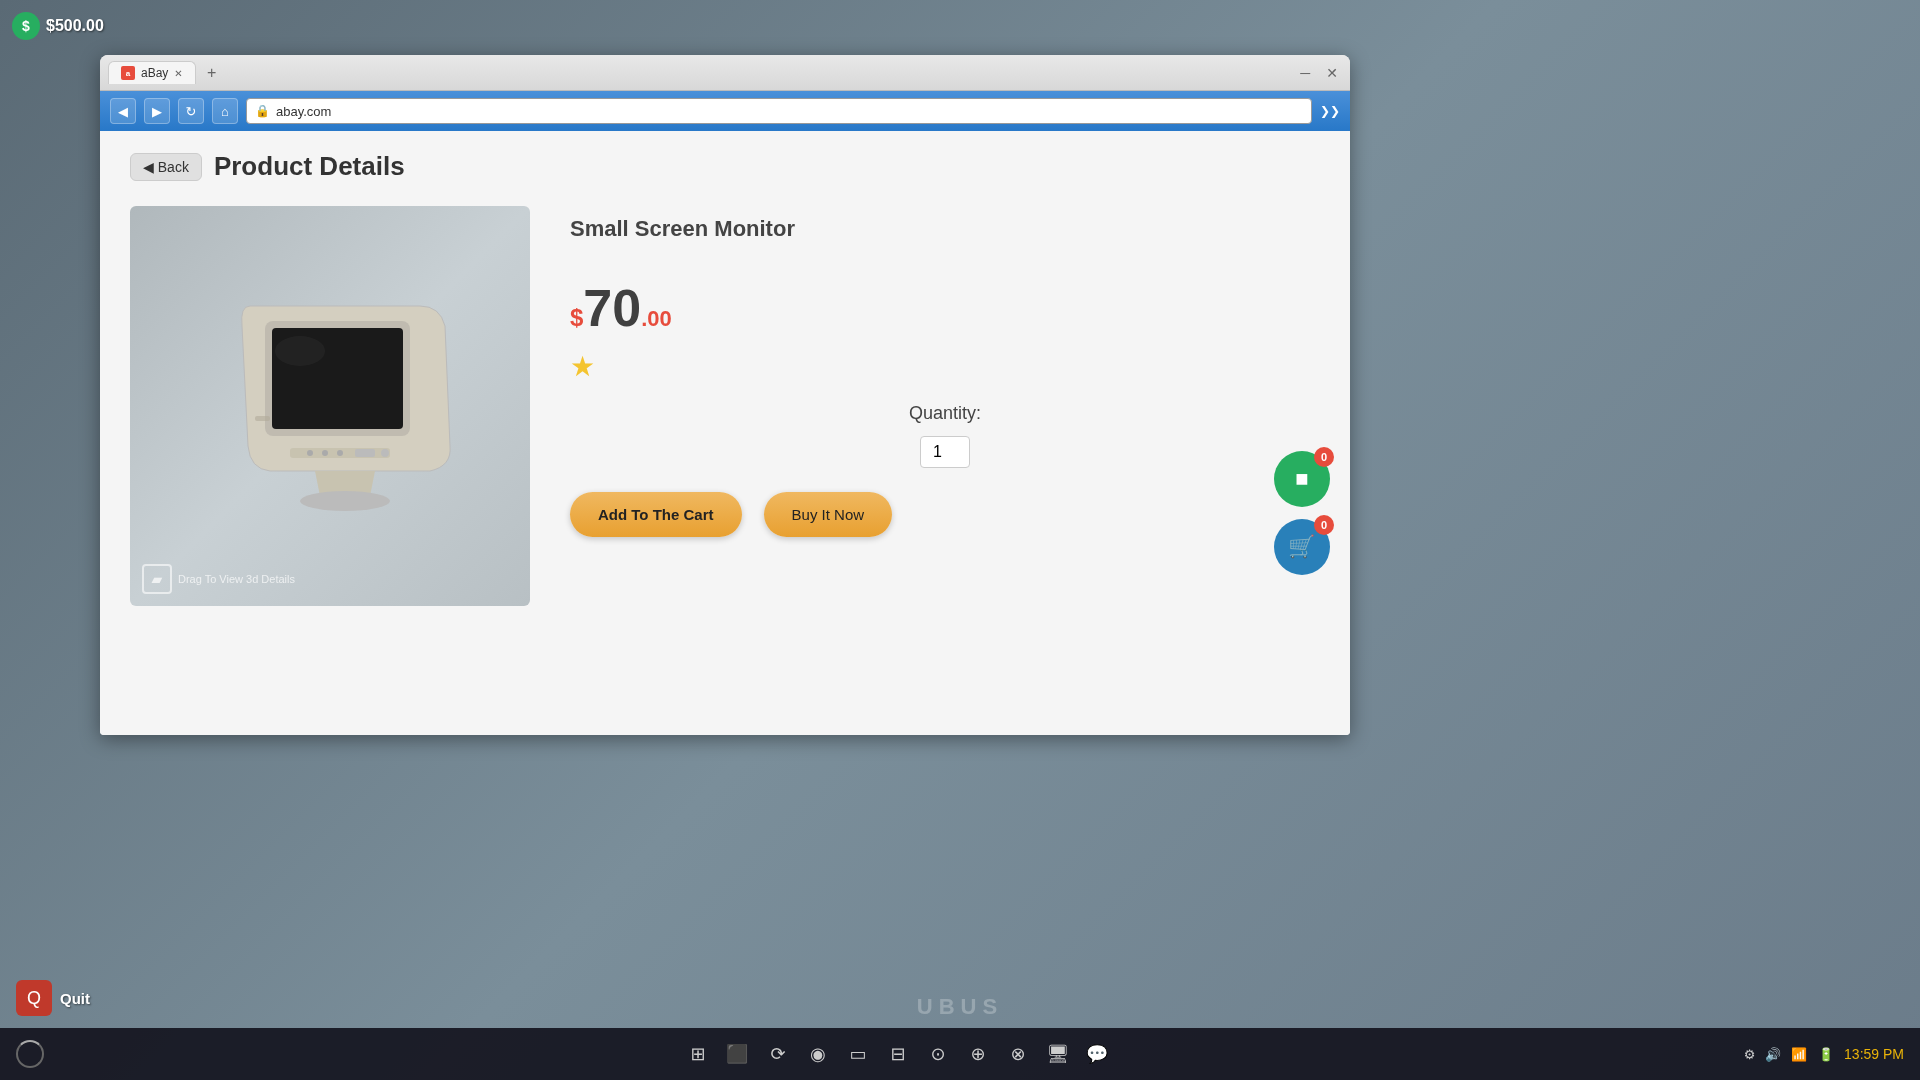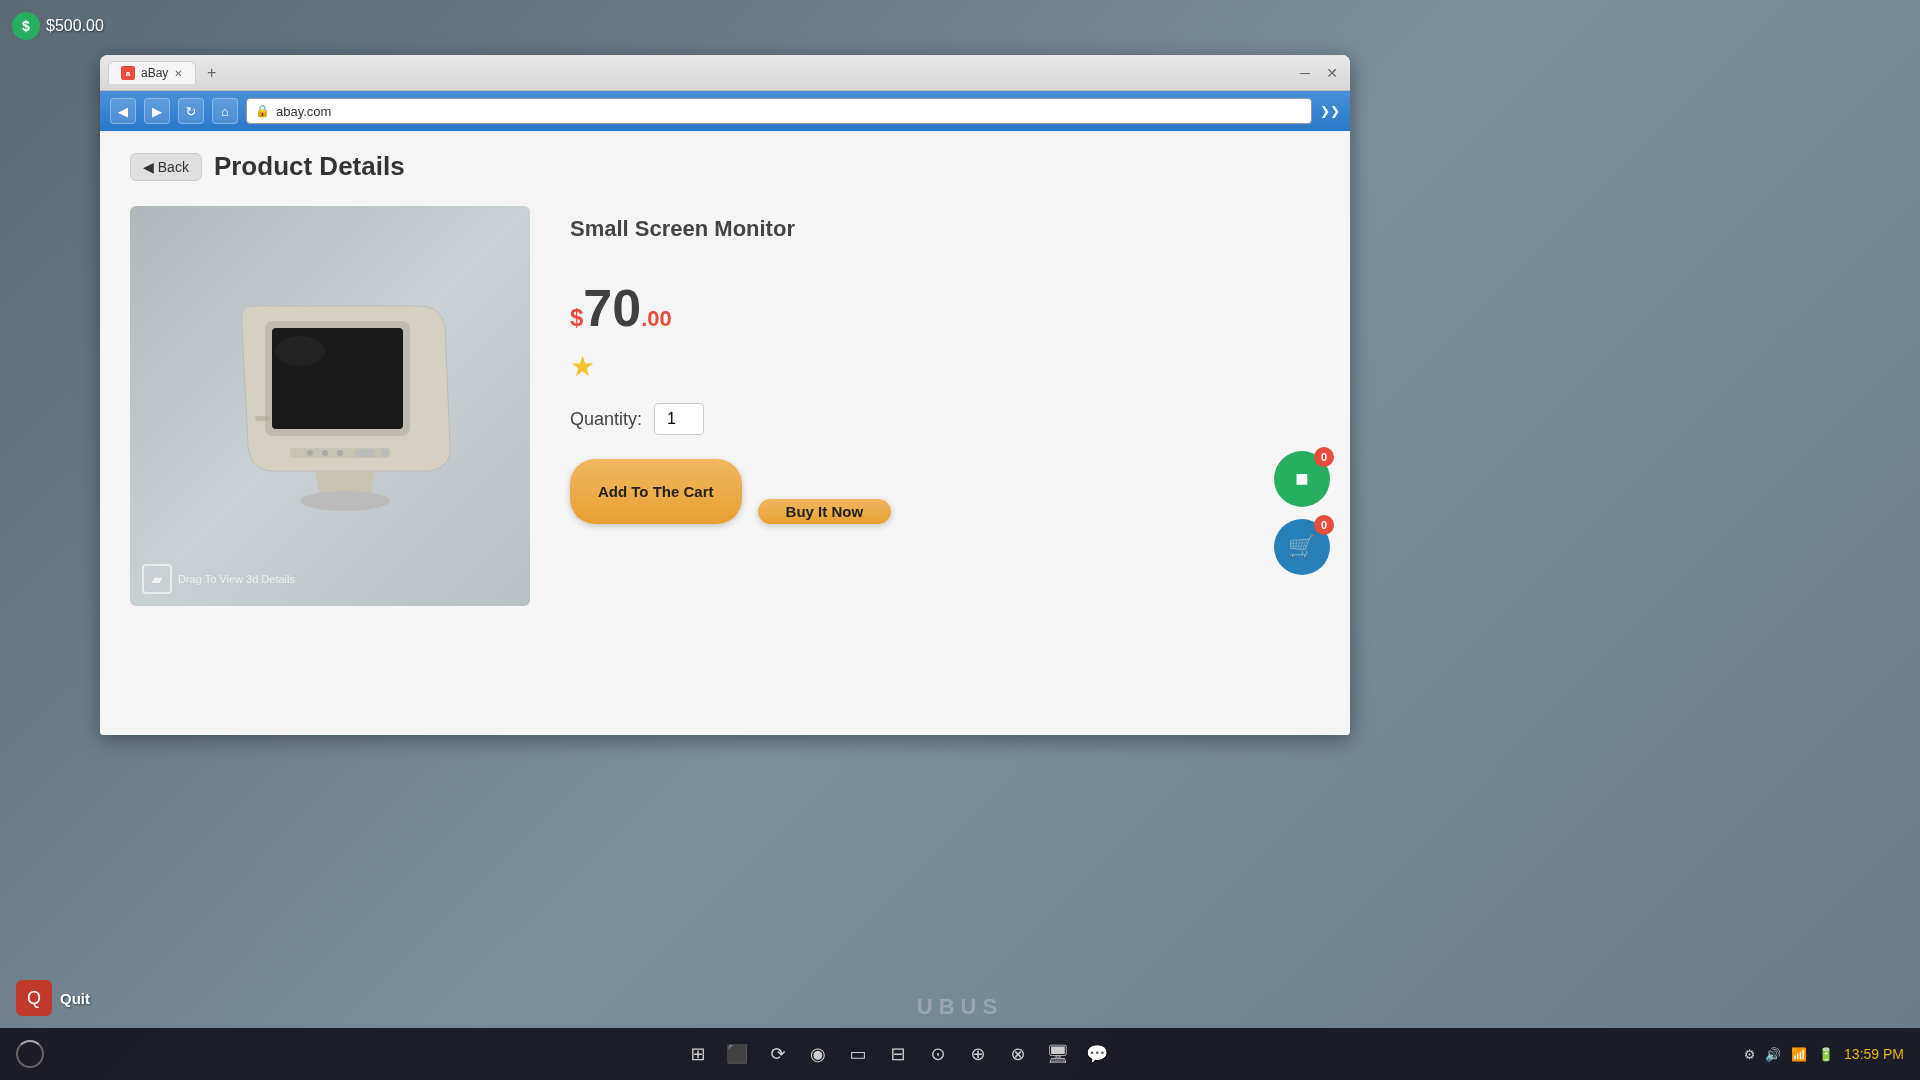--- a/index.html
+++ b/index.html
@@ -39,21 +39,21 @@
       display: flex;
       align-items: center;
       justify-content: center;
       color: white;
       font-size: 14px;
       font-weight: bold;
     }
     .wallet-amount {
       color: white;
       font-size: 16px;
-      font-weight: normal;
+      font-weight: bold;
       text-shadow: 1px 1px 2px rgba(0,0,0,0.5);
     }
 
     
     .browser-window {
       position: absolute;
       top: 55px;
       left: 100px;
       width: 1250px;
       height: 680px;
@@ -306,61 +306,61 @@
     .star-rating {
       font-size: 28px;
       color: #f4c430;
       margin-bottom: 20px;
     }
     .quantity-row {
       display: flex;
       align-items: center;
       gap: 12px;
       margin-bottom: 24px;
+      flex-direction: column;
     }
     .quantity-label {
       font-size: 18px;
       color: #444;
       font-weight: 500;
     }
     .quantity-input {
       width: 50px;
       height: 32px;
       border: 1px solid #ccc;
       border-radius: 4px;
       text-align: center;
       font-size: 16px;
       background: white;
     }
     .action-buttons {
       display: flex;
-      gap: 16px;
+      gap: 22px;
     }
     .btn-add-cart {
       background: linear-gradient(180deg, #f0b860 0%, #e8a030 100%);
       border: none;
       border-radius: 25px;
       padding: 14px 28px;
       font-size: 15px;
       font-weight: 600;
       color: #222;
       cursor: pointer;
       box-shadow: 0 2px 6px rgba(0,0,0,0.2);
     }
     .btn-buy-now {
       background: linear-gradient(180deg, #f0b860 0%, #e8a030 100%);
       border: none;
       border-radius: 25px;
-      padding: 4px 28px;
+      padding: 14px 28px;
       font-size: 15px;
-      font-weight: 700;
+      font-weight: 400;
       color: #222;
       cursor: pointer;
       box-shadow: 0 2px 6px rgba(0,0,0,0.2);
-      margin-top: 40px;
     }
 
     
     .floating-btns {
       position: absolute;
       right: 20px;
       top: 320px;
       display: flex;
       flex-direction: column;
       gap: 12px;

